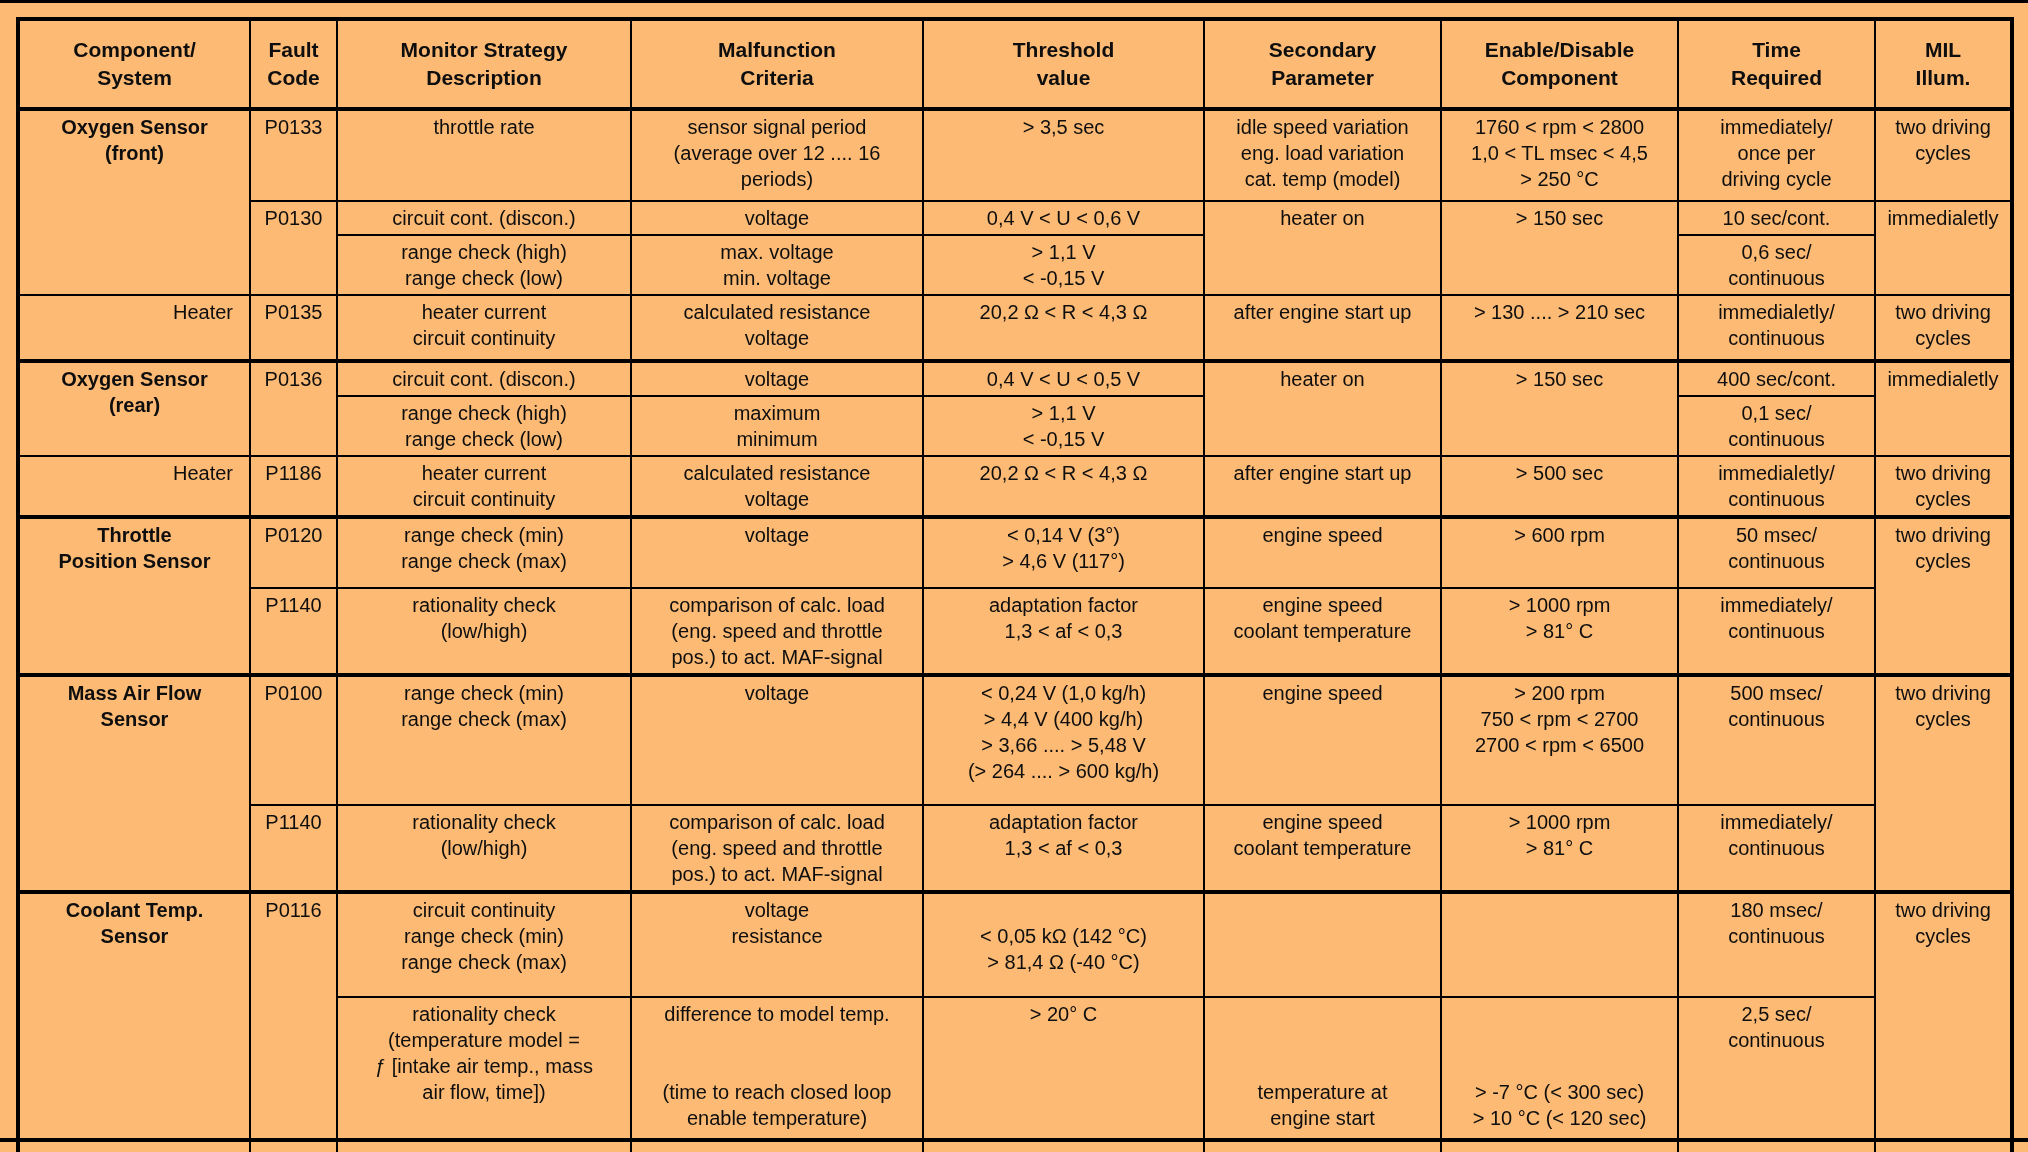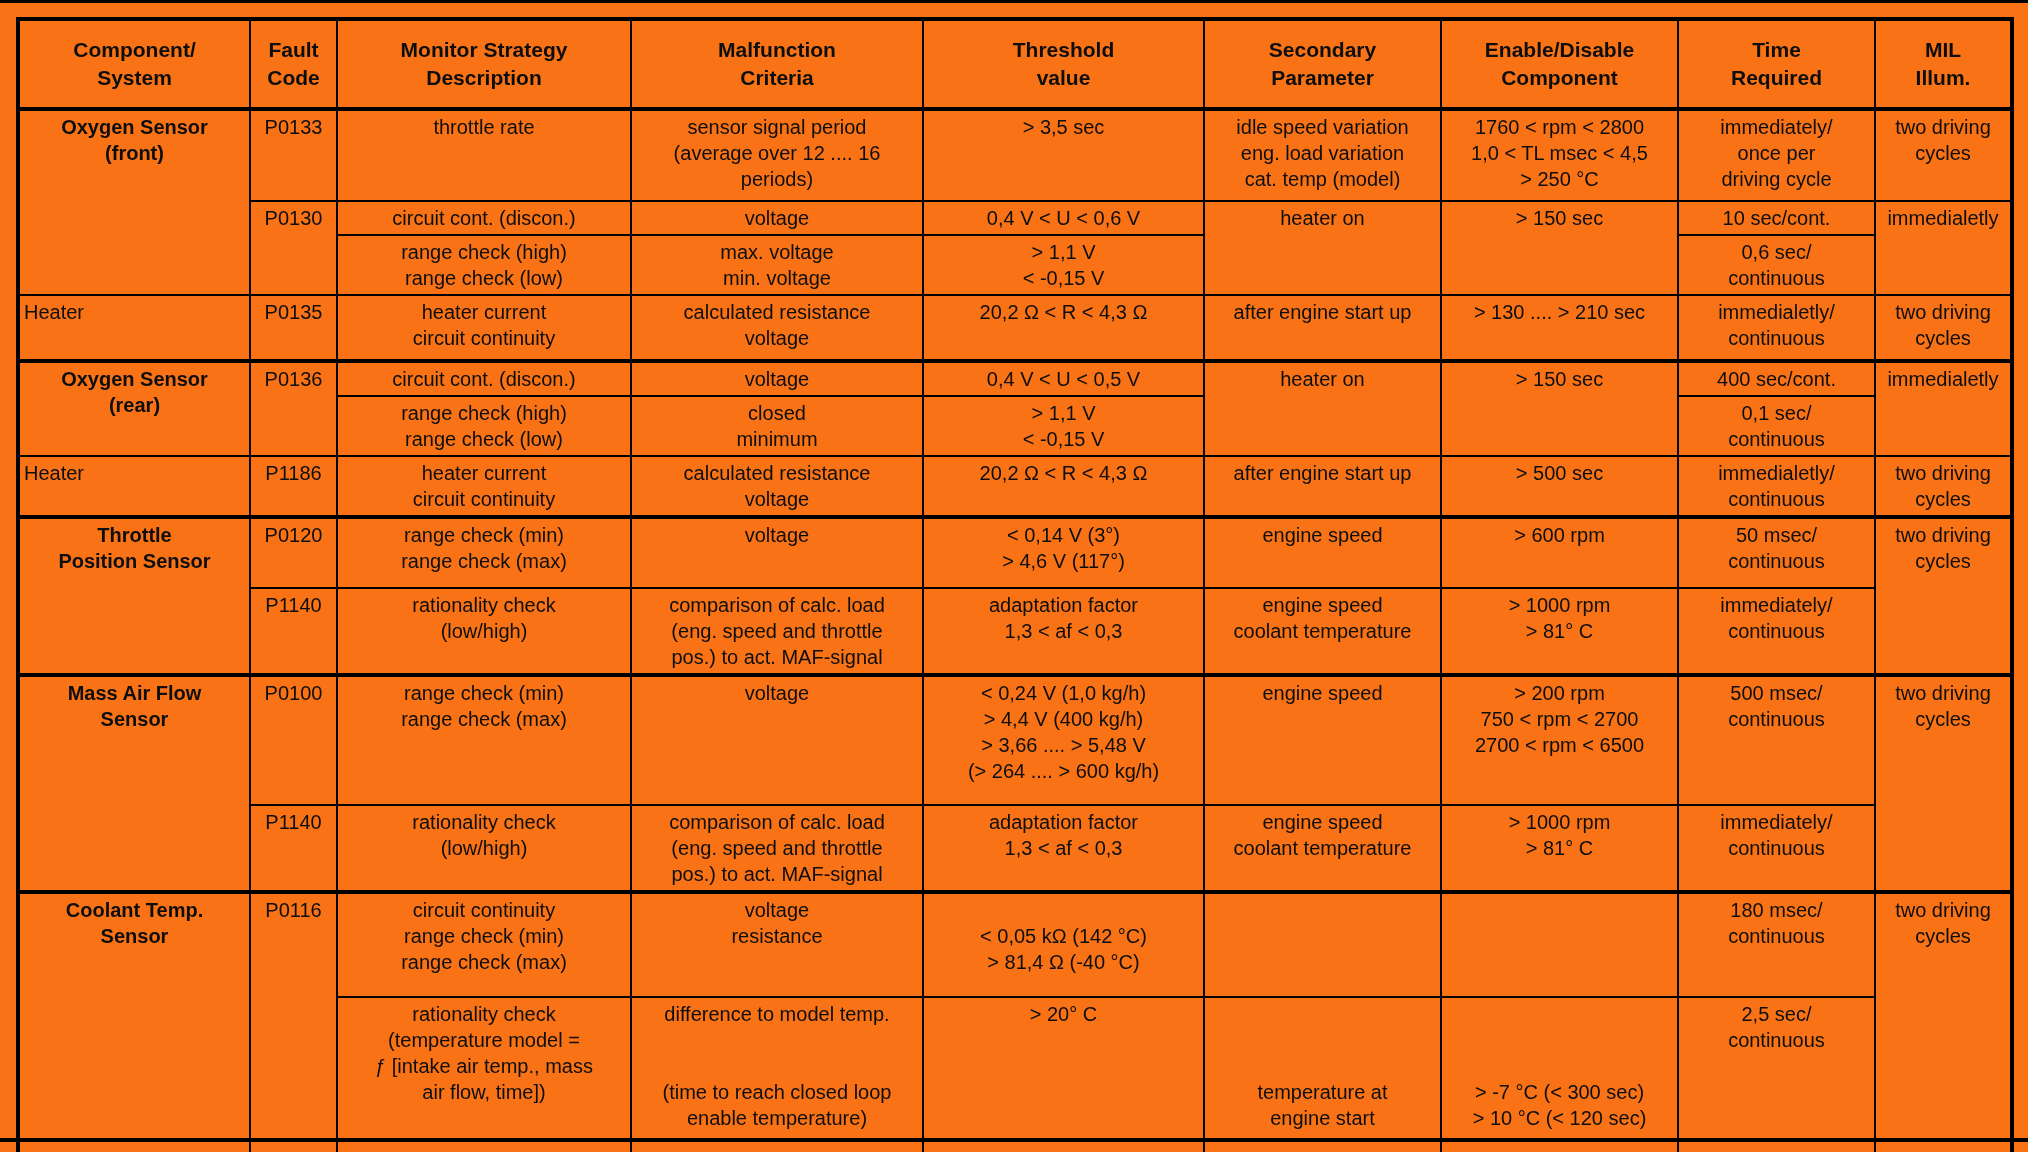--- a/index.html
+++ b/index.html
@@ -1,21 +1,21 @@
 <!DOCTYPE html>
 <html><head>
 <meta charset="utf-8">
 <style>
   * { box-sizing: border-box; }
   html, body { margin: 0; padding: 0; background: #ffffff; }
   .page {
     position: relative;
     width: 2028px;
     height: 1152px;
-    background: #f97316;
+    background: #fdba74;
     font-family: "Liberation Sans", "DejaVu Sans", sans-serif;
     color: #0e0e0e;
     overflow: hidden;
     border-top: 3px solid #000;
   }
   table.obd {
     position: absolute;
     left: 16px;
     top: 14px;
     width: 1996px;
@@ -36,21 +36,21 @@
   .obd thead th {
     font-size: 21px;
     font-weight: bold;
     line-height: 28px;
     vertical-align: middle;
     border-bottom: 4px solid #000;
     white-space: pre-line;
   }
   tr.group > td { border-top: 4px solid #000; }
   td.comp { font-weight: bold; margin-top: 43px; }
-  td.right { text-align: left; padding-right: 8px; }
+  td.right { text-align: right; padding-right: 16px; }
   .bottom-rule {
     position: absolute;
     left: 0;
     bottom: 10px;
     width: 2028px;
     height: 4px;
     background: #000;
   }
 </style>
 </head>
@@ -165,21 +165,21 @@
         <td>0,4 V &lt; U &lt; 0,5 V</td>
         <td rowspan="2">heater on</td>
         <td rowspan="2">&gt; 150 sec</td>
         <td>400 sec/cont.</td>
         <td rowspan="2">immedialetly</td>
       </tr>
 
       <tr style="height:58px">
         <td>range check (high)
 range check (low)</td>
-        <td>closed
+        <td>maximum
 minimum</td>
         <td>&gt; 1,1 V
 &lt; -0,15 V</td>
         <td>0,1 sec/
 continuous</td>
       </tr>
 
       <tr style="height:55px">
         <td class="right">Heater</td>
         <td>P1186</td>

